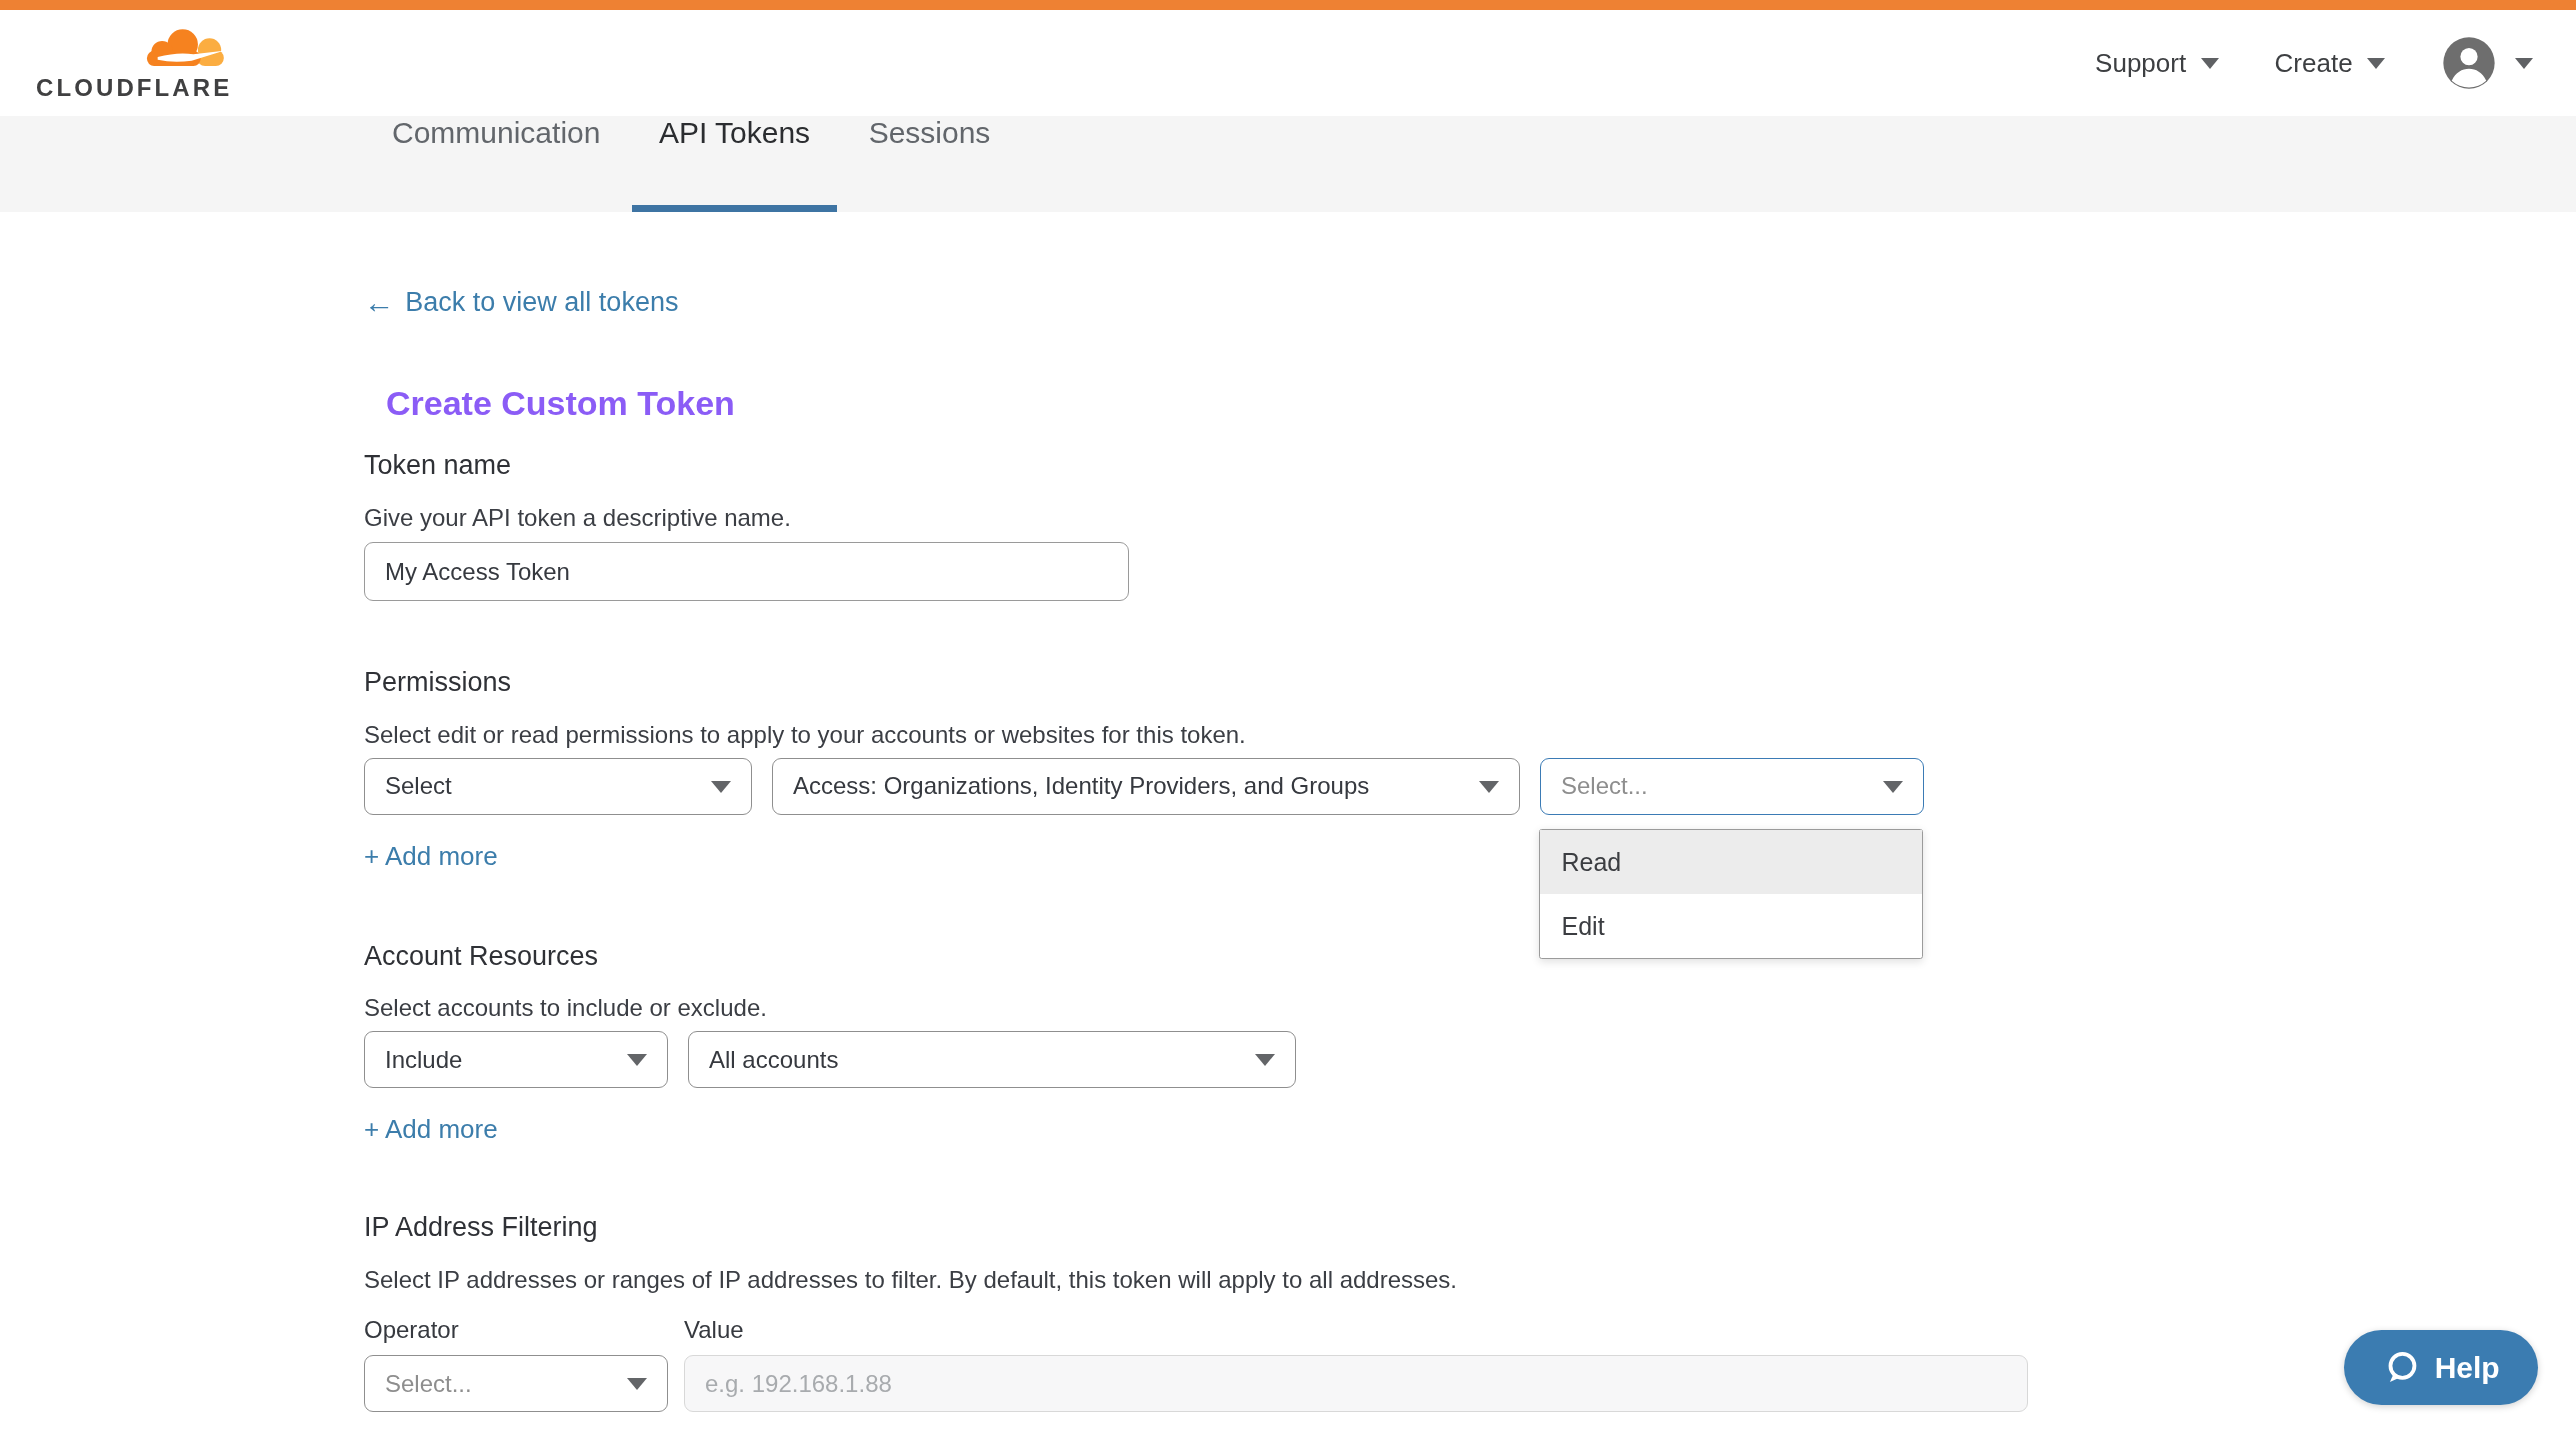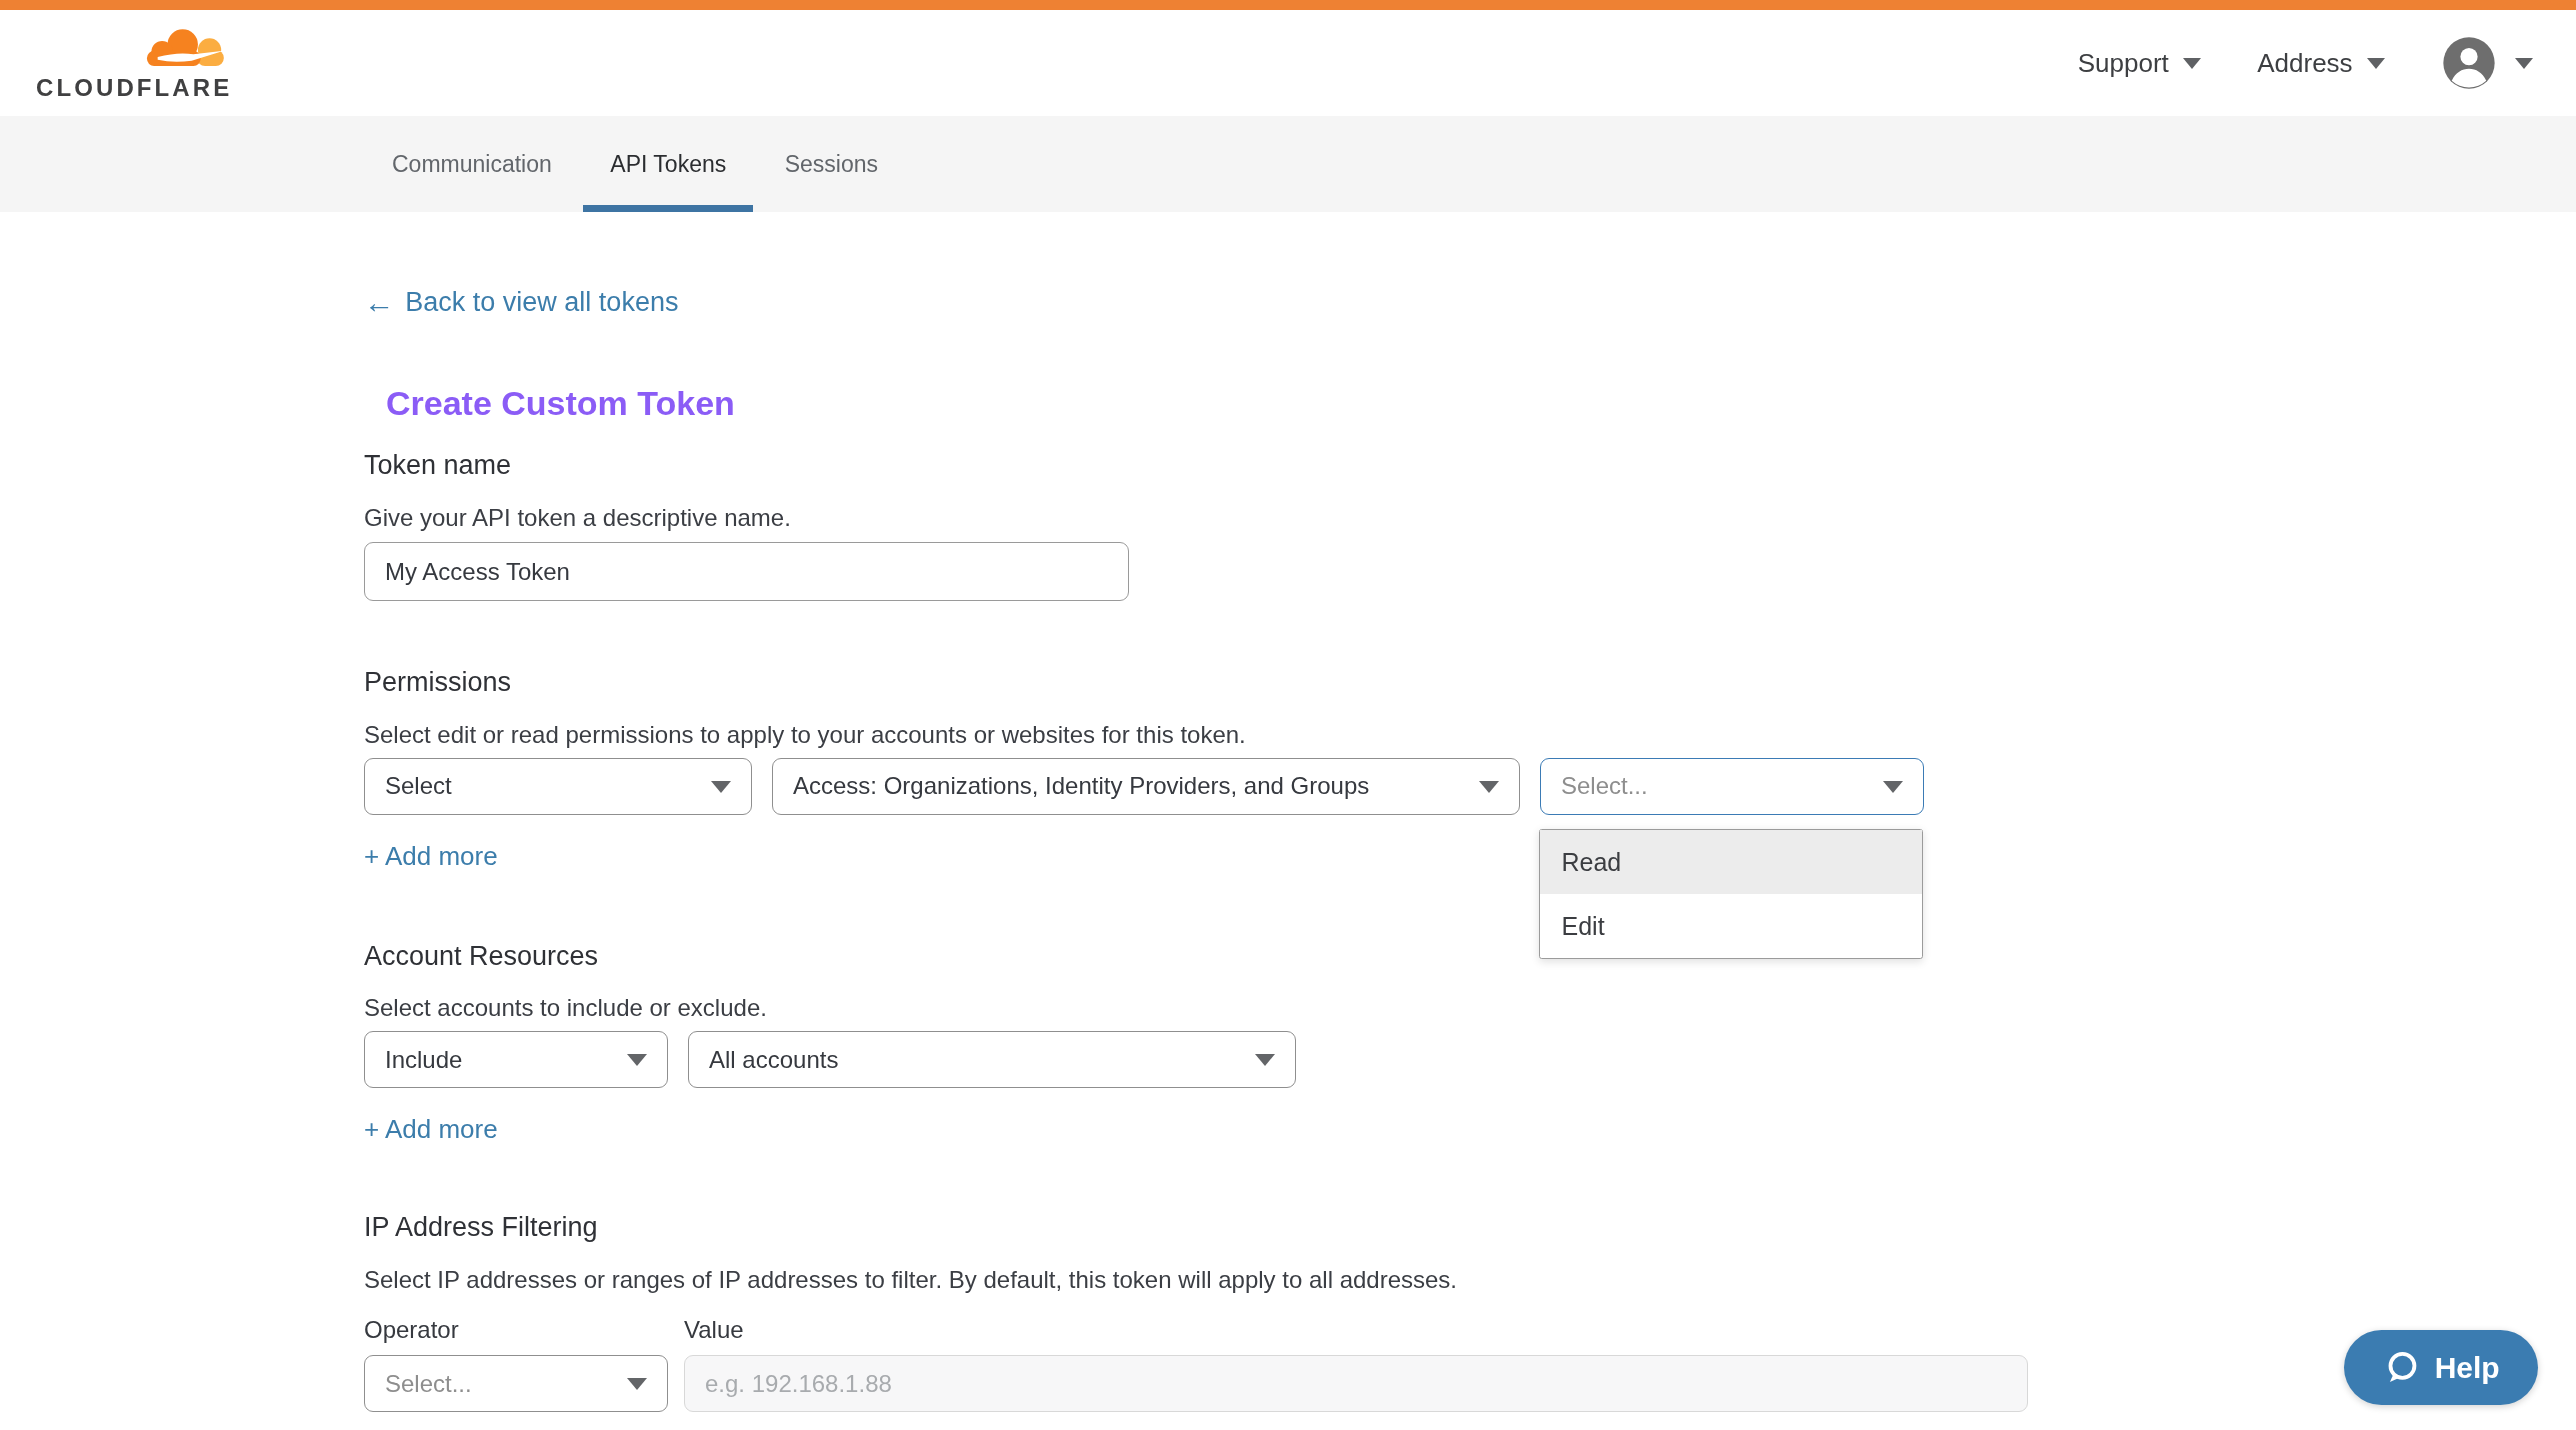--- a/index.html
+++ b/index.html
@@ -18,21 +18,21 @@
   .header-right { margin-left:auto; margin-right:43px; display:flex; align-items:center; gap:56px; }
   .nav-item { display:flex; align-items:center; font-size:26px; color:#3d3f42; cursor:pointer; }
   .nav-caret { width:0; height:0; border-left:9px solid transparent; border-right:9px solid transparent;
                border-top:11.7px solid #5f6164; margin-left:14.4px; }
   .avatar-group { display:flex; align-items:center; cursor:pointer; }
   .avatar-group svg { width:56px; height:56px; display:block; }
   .avatar-group .nav-caret { margin-left:18px; }
 
   
   .tabbar { height:96px; background:#f5f5f5; display:flex; align-items:stretch; padding-left:365px; }
-  .tab { display:flex; align-items:center; padding:0 27px; margin-right:4.5px; font-size:23px;
+  .tab { display:flex; align-items:flex-start; padding:0 27px; margin-right:4.5px; font-size:30px;
          color:#62666b; position:relative; cursor:pointer; }
   .tab.active { color:#2b2d30; font-weight:500; }
   .tab.active .tab-underline { position:absolute; left:0; right:0; bottom:0; height:7.2px; background:#3e74a3; }
 
   
   .content { position:relative; padding-left:364px; }
   a.link { color:#3c7dab; text-decoration:none; cursor:pointer; }
 
   .back-row { margin-top:74px; display:flex; align-items:center; font-size:27px; line-height:32px; }
   .back-row .arrow { font-size:30.5px; margin-right:10.8px; color:#3c7dab; }
@@ -103,21 +103,21 @@
         <path d="M22 35 Q45 29 62 32 L96 28 L60 39 Q40 42 22 38 Z" fill="#ffffff"></path>
       </svg>
       <div class="wordmark">CLOUDFLARE</div>
     </div>
     <div class="header-right">
       <div class="nav-item">
         <span>Support</span>
         <span class="nav-caret"></span>
       </div>
       <div class="nav-item">
-        <span>Address</span>
+        <span>Create</span>
         <span class="nav-caret"></span>
       </div>
       <div class="avatar-group">
         <svg viewBox="0 0 24 24">
           <circle cx="12" cy="12" r="11" fill="#6e6e6e"></circle>
           <circle cx="12" cy="9.3" r="3.7" fill="#ffffff"></circle>
           <path d="M4.6 19.6c1.7-3.5 4.4-5.1 7.4-5.1s5.7 1.6 7.4 5.1a11 11 0 0 1-14.8 0z" fill="#ffffff"></path>
         </svg>
         <span class="nav-caret"></span>
       </div>

